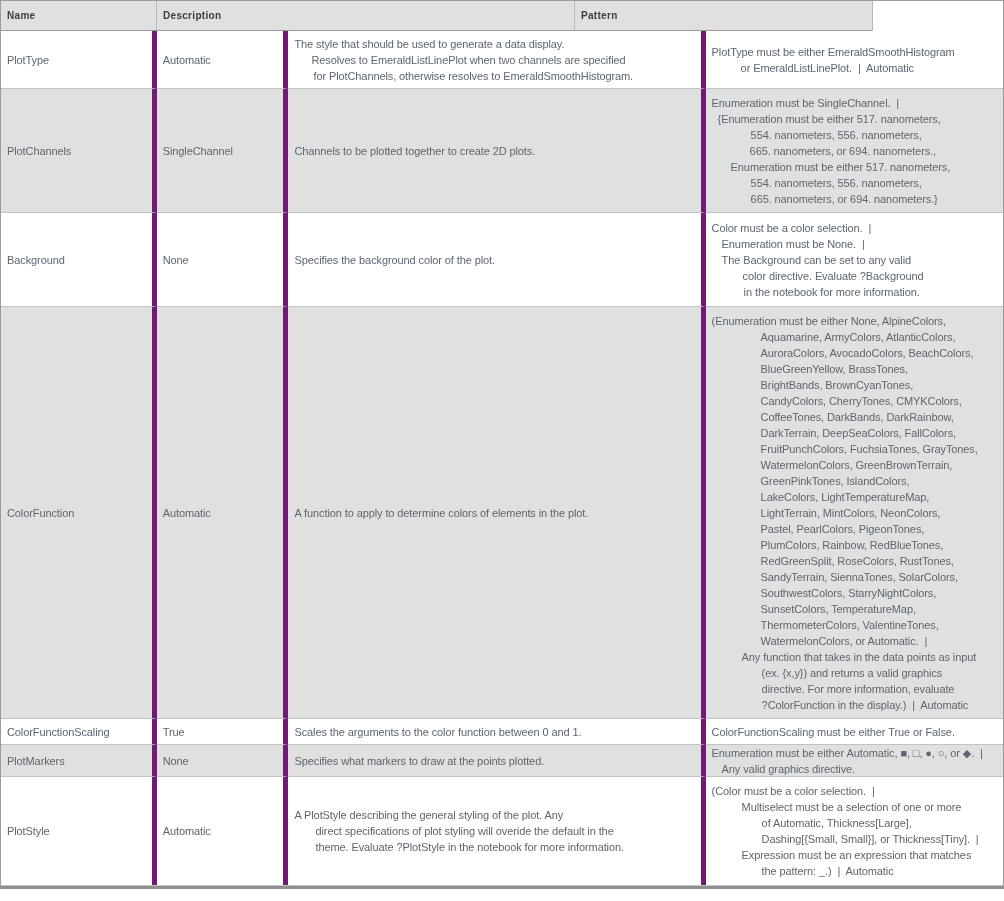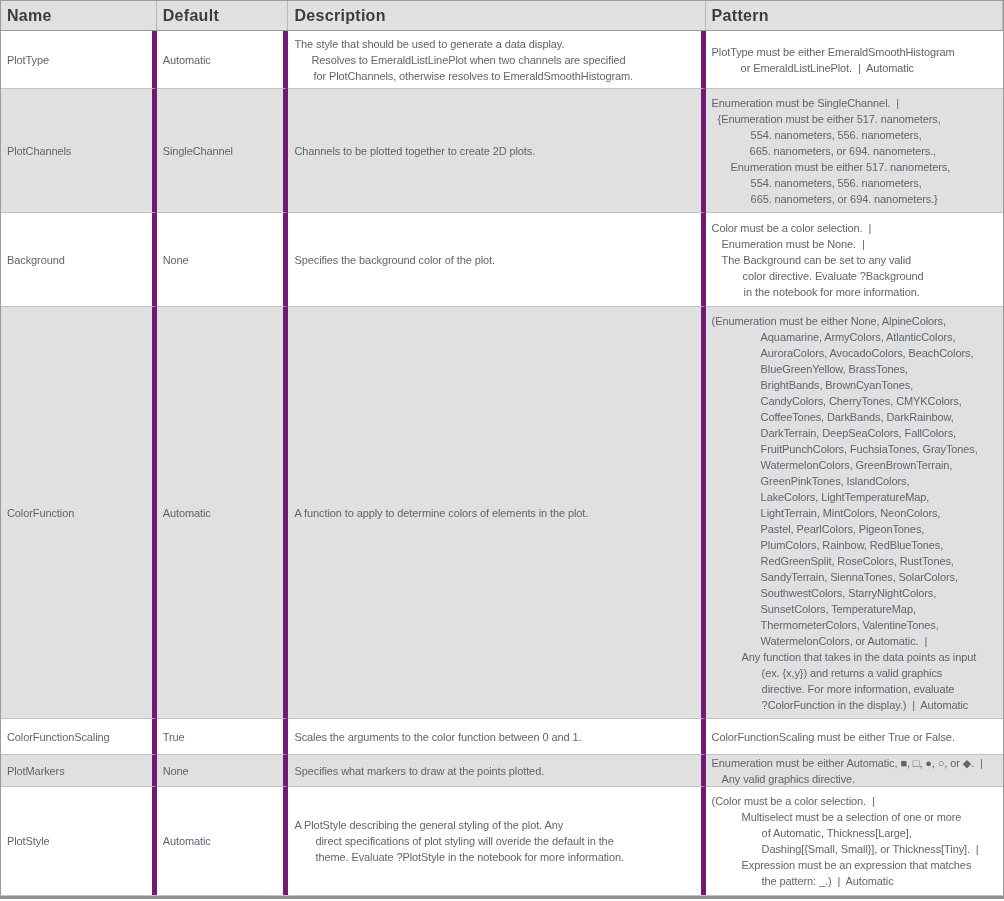--- a/index.html
+++ b/index.html
@@ -21,40 +21,37 @@
     padding:4px 2px 4px 6px;overflow:hidden;
   }
   .cell:last-child{border-right:none;}
   .c-name{width:156px;}
   .c-default{width:132px;}
   .c-desc{width:418px;}
   .c-pattern{width:298px;}
   .hrow{height:30px;}
   .hrow .cell{
     background:#e0e0e0;border-bottom:1px solid #9c9c9c;border-right:1px solid #b9b9b9;
-    font-weight:bold;font-size:16px;color:#3d3d3d;letter-spacing:0.3px;
+    font-weight:bold;font-size:10px;color:#3d3d3d;letter-spacing:0.3px;
     justify-content:center;
   }
   .drow .cell{border-bottom:1px solid #c3c3c3;}
   .drow:last-child .cell{border-bottom:none;}
   .drow.shaded .cell{background:#e0e0e0;}
   .line{white-space:pre;}
   #bottom-edge{width:1004px;height:3px;background:#8f8f8f;}
 </style>
 </head>
 <body>
 
 <div id="frame">
   <div id="options-table">
     <div class="trow hrow">
       <div class="cell c-name">
           <span class="line">Name</span>
-        </div>
-      <div class="cell c-default">
-          <span class="line">Default</span>
         </div>
       <div class="cell c-desc">
           <span class="line">Description</span>
         </div>
       <div class="cell c-pattern">
           <span class="line">Pattern</span>
         </div>
     </div>
     <div id="table-body">
         <div class="trow drow" style="height: 58px;">
@@ -143,21 +140,21 @@
             <div class="line" style="padding-left: 49px;">SouthwestColors, StarryNightColors,</div>
             <div class="line" style="padding-left: 49px;">SunsetColors, TemperatureMap,</div>
             <div class="line" style="padding-left: 49px;">ThermometerColors, ValentineTones,</div>
             <div class="line" style="padding-left: 49px;">WatermelonColors, or Automatic.  |</div>
             <div class="line" style="padding-left: 30px;">Any function that takes in the data points as input</div>
             <div class="line" style="padding-left: 50px;">(ex. {x,y}) and returns a valid graphics</div>
             <div class="line" style="padding-left: 50px;">directive. For more information, evaluate</div>
             <div class="line" style="padding-left: 50px;">?ColorFunction in the display.)  |  Automatic</div>
           </div>
         </div>
-        <div class="trow drow" style="height: 36px;">
+        <div class="trow drow" style="height: 26px;">
           <div class="cell c-name">
             <span class="line">ColorFunctionScaling</span>
           </div>
           <div class="cell c-default">
             <span class="line">True</span>
           </div>
           <div class="cell c-desc">
             <div class="line" style="padding-left: 0px;">Scales the arguments to the color function between 0 and 1.</div>
           </div>
           <div class="cell c-pattern">

